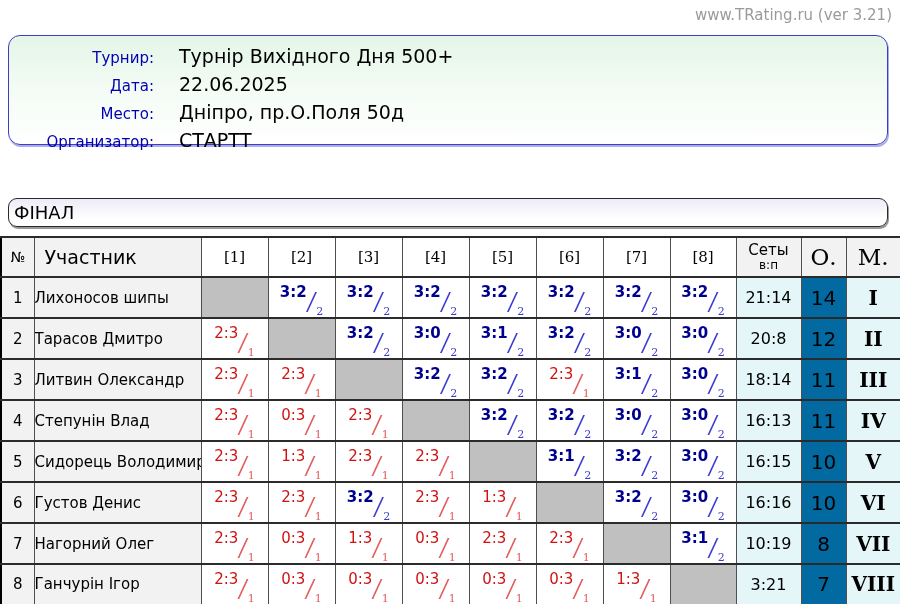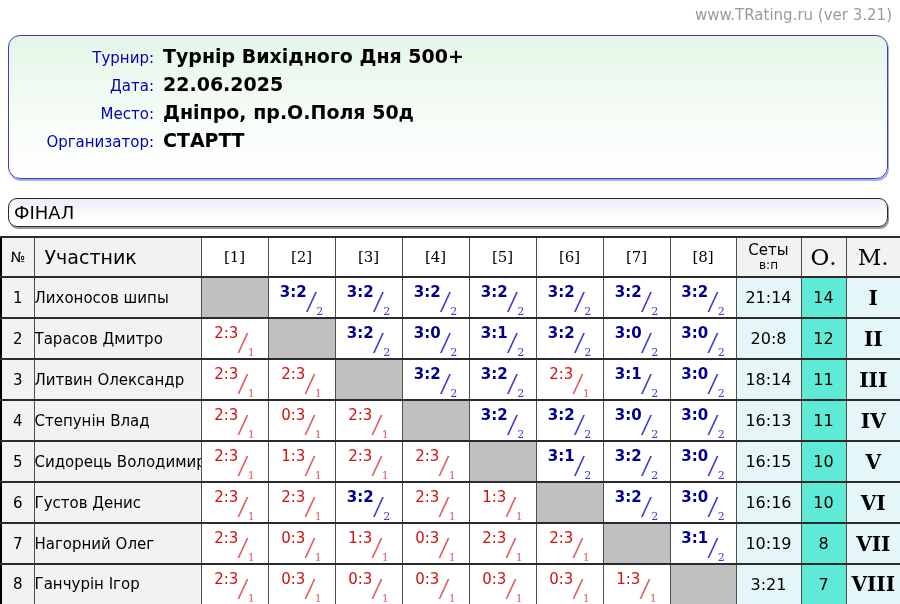--- a/index.html
+++ b/index.html
@@ -10,29 +10,29 @@
   }
   *{box-sizing:border-box;}
   html,body{margin:0;padding:0;}
   body{
     width:900px;height:604px;position:relative;overflow:hidden;background:#fff;
     font-family:"DejaVu Sans","Liberation Sans",sans-serif;color:#000;
   }
   .watermark{position:absolute;top:6px;right:8px;font-size:15px;color:var(--watermark-gray);margin-left:48px;}
 
   .info-box{
-    position:absolute;left:8px;top:35px;width:880px;height:144px;
+    position:absolute;left:8px;top:35px;width:880px;height:110px;
     border:1px solid var(--info-border);border-radius:12px;
     background:linear-gradient(180deg,#e4f6e7 0%,#f5fcf6 55%,#ffffff 100%);
     box-shadow:1px 2px 0 rgba(70,70,200,.45);
     padding-top:9px;
   }
   .info-row{display:flex;align-items:baseline;height:28px;}
   .info-label{width:145px;text-align:right;font-size:15px;color:var(--label-blue);flex:0 0 145px;}
-  .info-value{margin-left:9px;font-size:19px;color:#000;white-space:nowrap;font-weight:bold;}
+  .info-value{margin-left:25px;font-size:19px;color:#000;white-space:nowrap;}
 
   .final-box{
     position:absolute;left:8px;top:198px;width:880px;height:29px;
     border:1px solid #2a2a2a;border-radius:9px;
     background:linear-gradient(180deg,#edecf7 0%,#ffffff 75%);
     box-shadow:1px 2px 0 rgba(0,0,0,.4);
     display:flex;align-items:center;padding-left:5px;font-size:18px;
   }
 
   table.results{
@@ -53,21 +53,21 @@
   th.h-round{background:#fff;font-family:"DejaVu Serif","Liberation Serif",serif;font-size:15px;}
   th.h-sets{background:var(--label-bg);font-size:15px;line-height:1.05;}
   th.h-sets .sub{font-size:12px;}
   th.h-points,th.h-place{background:var(--label-bg);font-family:"DejaVu Serif","Liberation Serif",serif;font-size:23px;}
 
   td.c-num{background:var(--label-bg);font-size:15px;}
   td.c-player{background:var(--label-bg);font-size:15px;text-align:left;white-space:nowrap;}
   td.c-res{background:#fff;line-height:normal;}
   td.c-res.diag{background:var(--diagonal-bg);}
   td.c-sets{background:var(--cyan-bg);font-size:16px;}
-  td.c-points{background:#5eead4;font-size:16px;}
+  td.c-points{background:#0369a1;font-size:20px;}
   td.c-place{background:var(--cyan-bg);font-family:"DejaVu Serif","Liberation Serif",serif;font-weight:bold;font-size:20px;}
 
   .sc{font-weight:bold;font-size:15px;position:relative;top:-8px;}
   .win .sc{color:var(--win-score);}
   .loss .sc{color:var(--loss-score);font-weight:normal;}
   .sl{font-family:"DejaVu Serif","Liberation Serif",serif;font-style:italic;font-size:22px;position:relative;top:4px;margin-left:1px;display:inline-block;transform:scaleY(1.1);}
   .win .sl{color:var(--win-frac);}
   .loss .sl{color:var(--loss-frac);}
   .ss{font-family:"DejaVu Serif","Liberation Serif",serif;font-size:11px;position:relative;top:10px;margin-left:1px;}
   .win .ss{color:var(--win-frac);}

